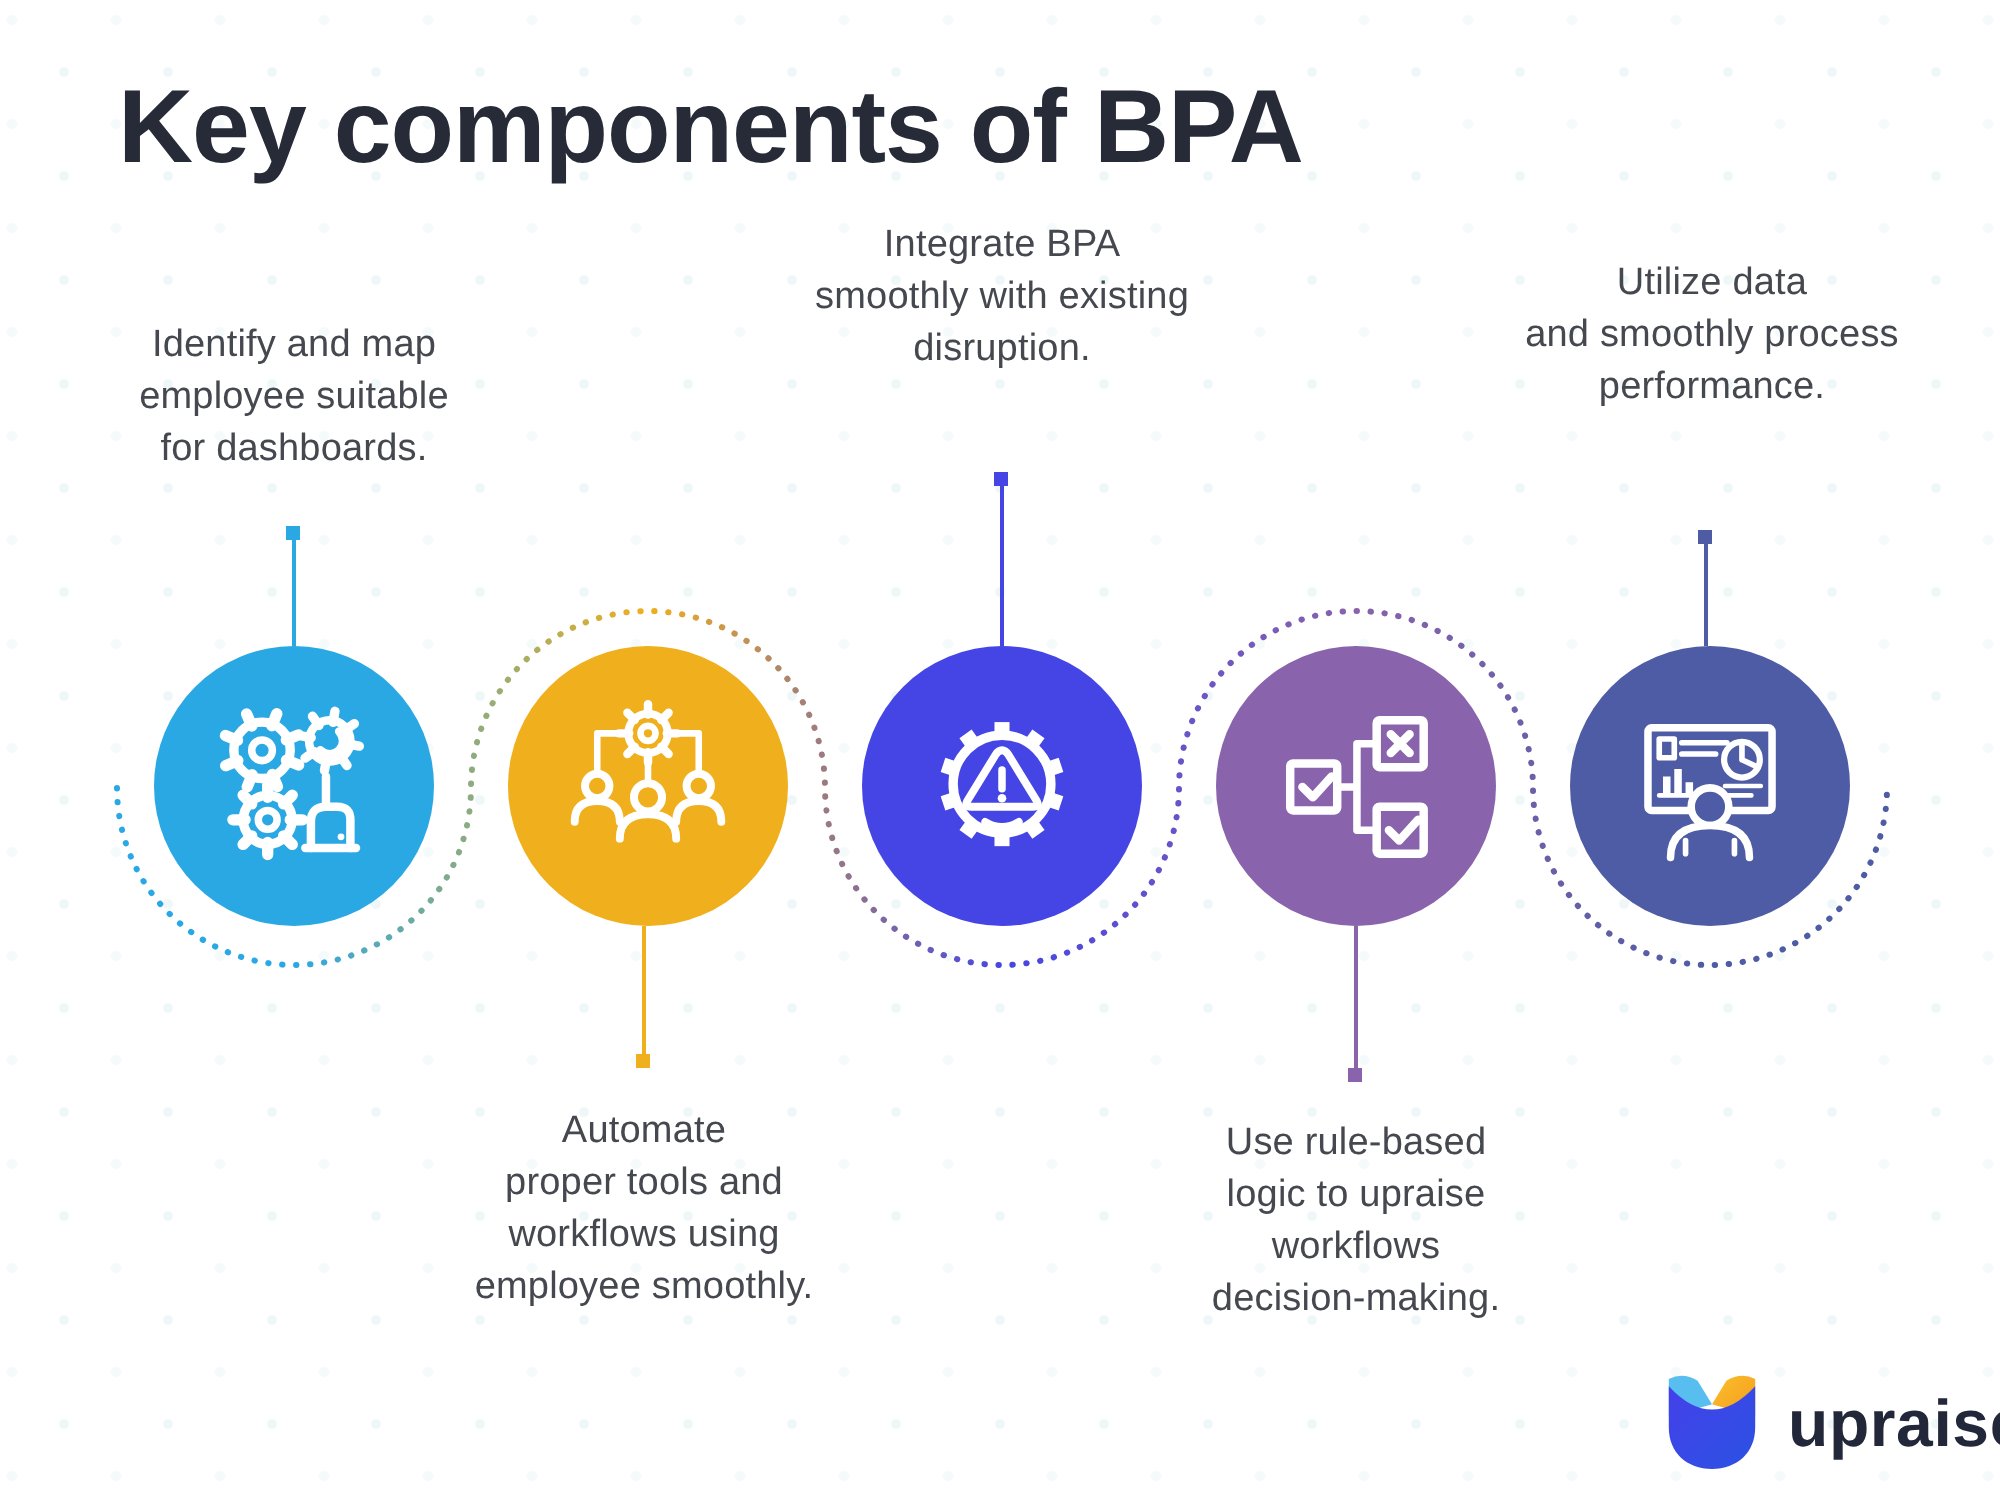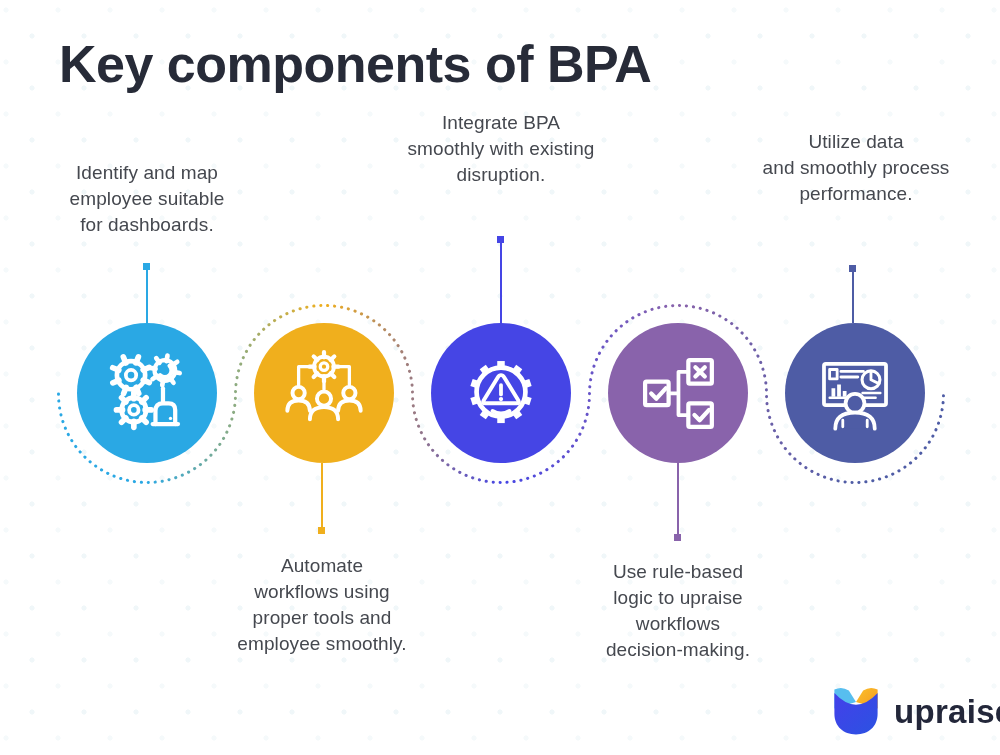--- a/index.html
+++ b/index.html
@@ -82,22 +82,22 @@
   <div class="conn l5"></div>
   <div class="sq s5"></div>
 
   <div class="step-text t1">
     <div>Identify and map</div>
     <div>employee suitable</div>
     <div>for dashboards.</div>
   </div>
   <div class="step-text t2">
     <div>Automate</div>
+    <div>proper tools and</div>
     <div>workflows using</div>
-    <div>proper tools and</div>
     <div>employee smoothly.</div>
   </div>
   <div class="step-text t3">
     <div>Integrate BPA</div>
     <div>smoothly with existing</div>
     <div>disruption.</div>
   </div>
   <div class="step-text t4">
     <div>Use rule-based</div>
     <div>logic to upraise</div>

